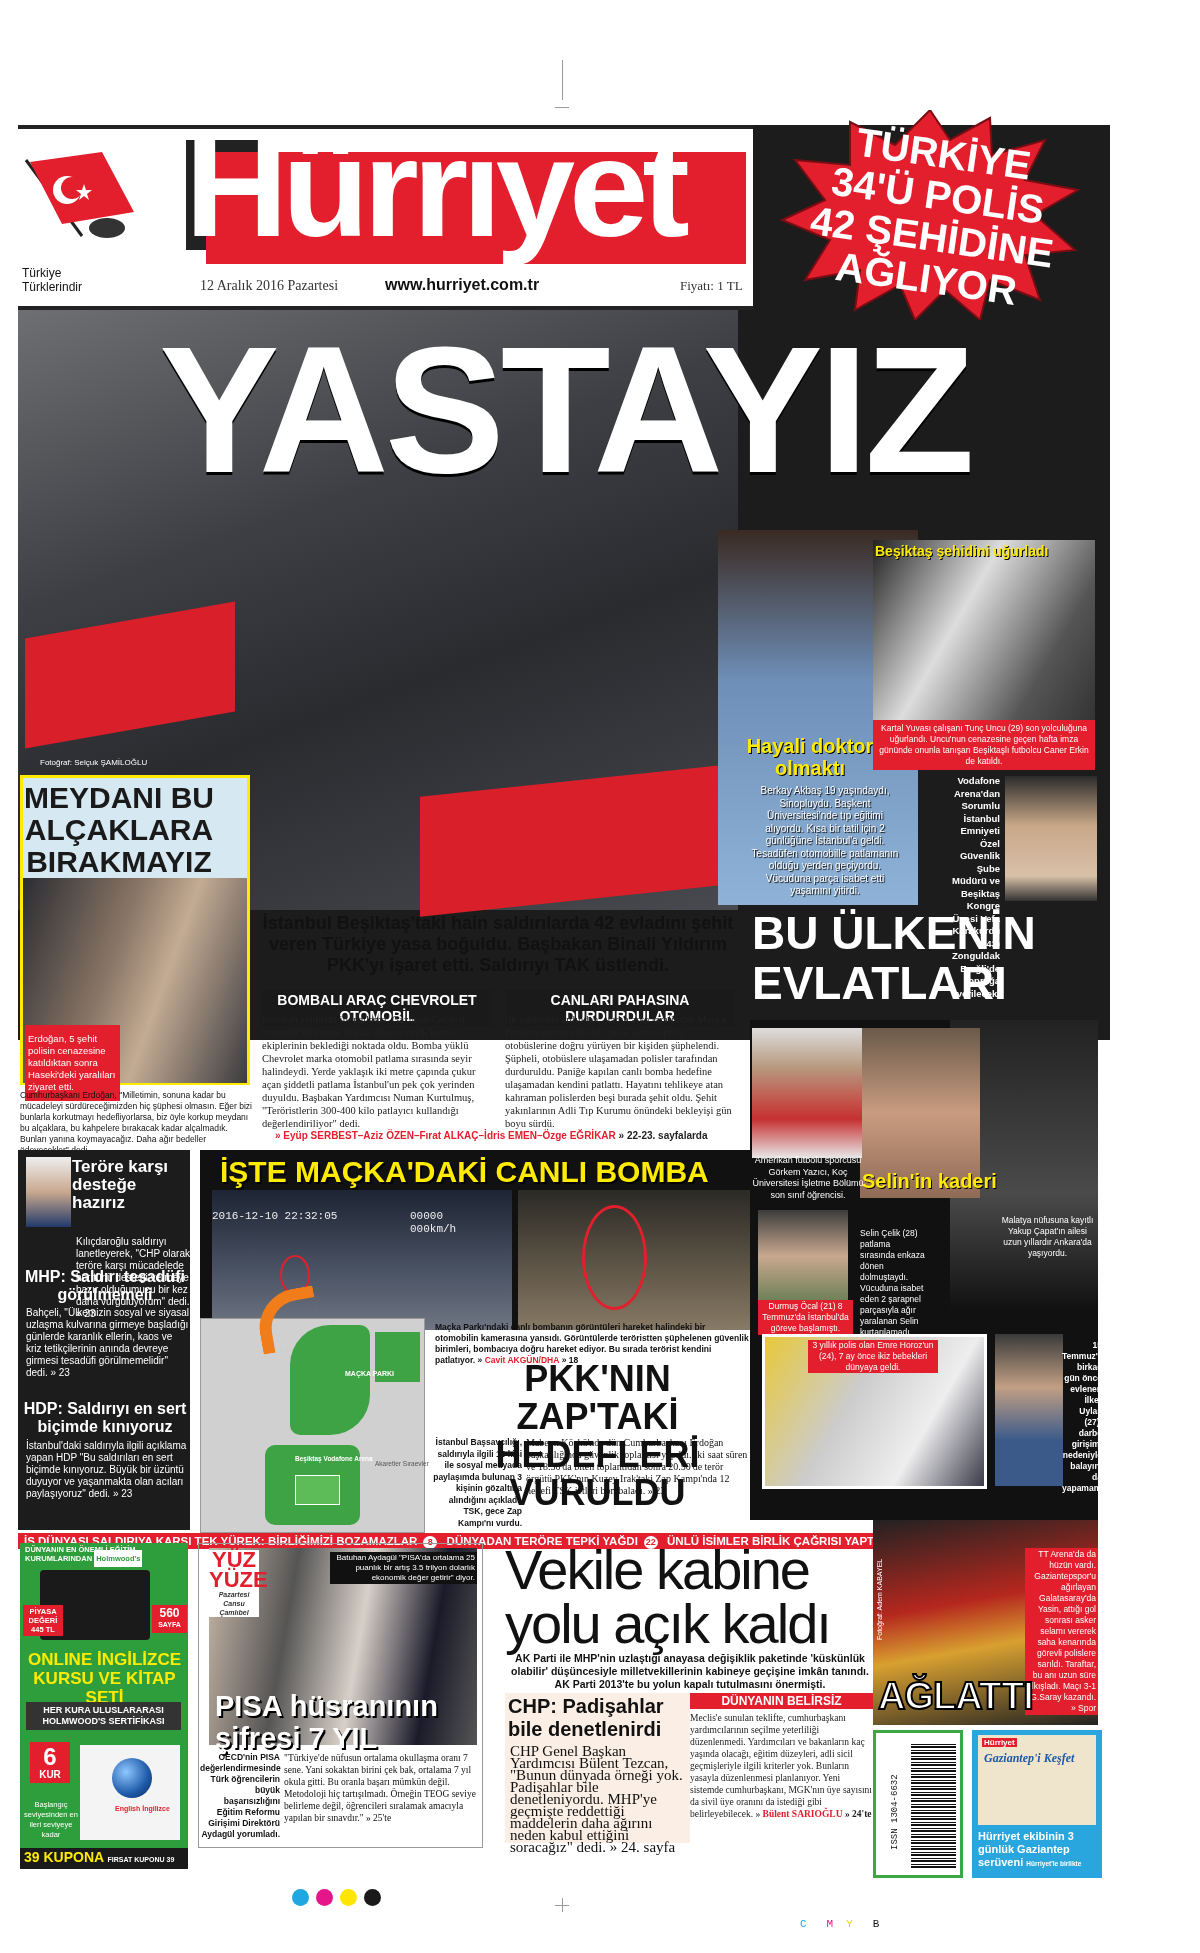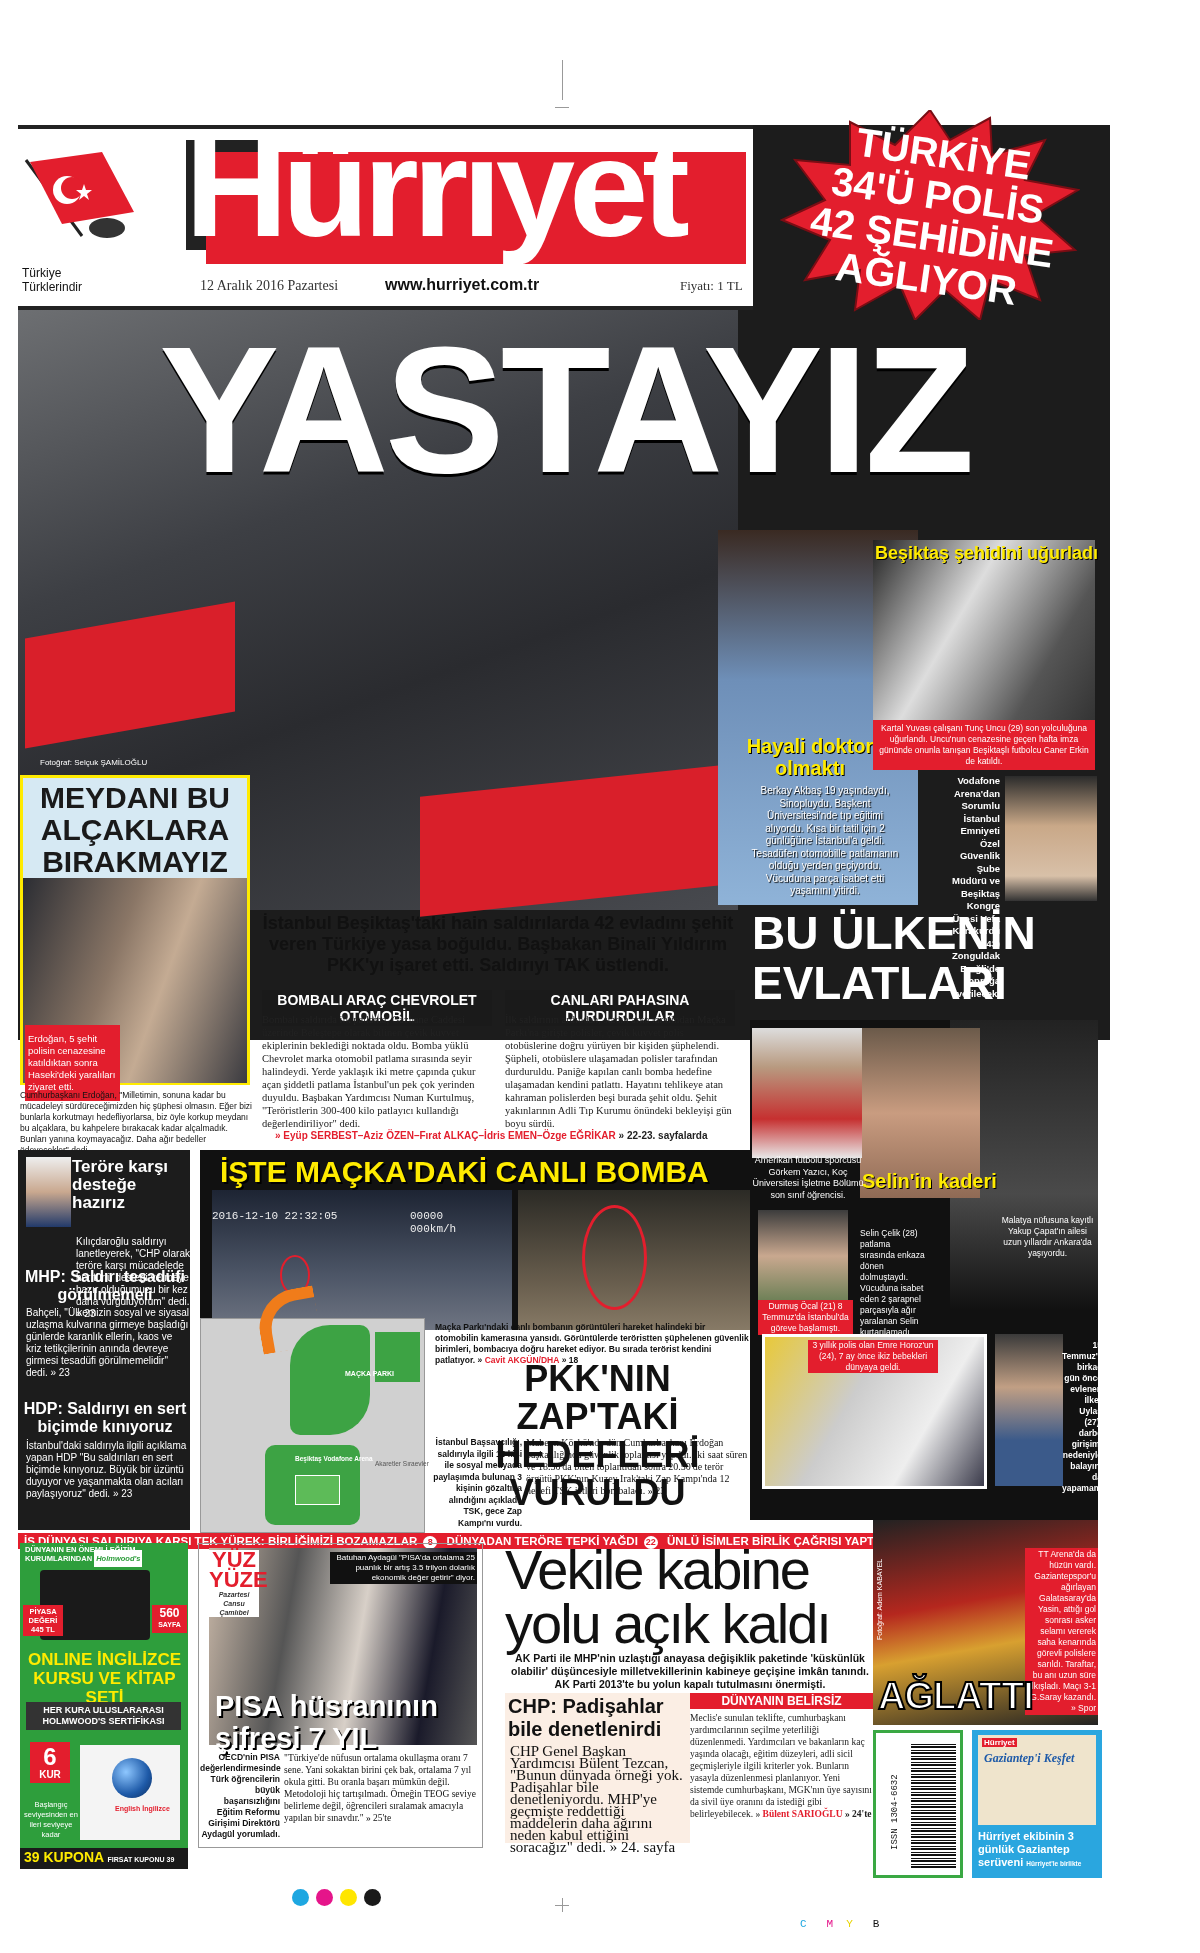--- a/index.html
+++ b/index.html
@@ -23,27 +23,27 @@
 #coffin1{left:25px;top:620px;width:210px;height:110px;background:#d91f2a;transform:skewY(-10deg)}
 #coffin2{left:420px;top:780px;width:320px;height:120px;background:#d91f2a;transform:skewY(-6deg)}
 #starburst{left:780px;top:110px;width:300px;height:210px}
 #burst-text{left:800px;top:132px;width:270px;text-align:center;color:#fff;font-size:40px;line-height:42px;font-weight:bold;transform:rotate(8deg)}
 #big-head{left:20px;top:320px;width:1090px;text-align:center;font-size:180px;font-weight:bold;color:#fff;letter-spacing:-4px;line-height:1;text-shadow:0 3px 0 #000}
 
 #berkay{left:718px;top:530px;width:200px;height:375px;background:linear-gradient(180deg,#3a2a22 0%,#6e8fb8 40%,#8fb3d8 100%)}
 #hayali{left:740px;top:735px;width:140px;color:#ffeb00;font-weight:bold;font-size:20px;line-height:22px;text-align:center;text-shadow:1px 1px 0 #000}
 #berkay-txt{left:750px;top:785px;width:150px;color:#fff;font-size:10px;line-height:12.5px;text-align:center;text-shadow:1px 1px 1px #000}
 #besiktas-photo{left:873px;top:540px;width:222px;height:182px;background:linear-gradient(120deg,#222 0%,#ddd 40%,#555 75%,#333 100%)}
-#besiktas-head{left:875px;top:543px;font-size:18px;font-weight:bold;color:#ffeb00;text-shadow:1px 1px 0 #000}
+#besiktas-head{left:875px;top:543px;font-size:14px;font-weight:bold;color:#ffeb00;text-shadow:1px 1px 0 #000}
 #besiktas-cap{left:873px;top:720px;width:222px;background:#e31e2d;color:#fff;font-size:8.5px;line-height:11px;padding:3px 5px;text-align:center}
 #vodafone-txt{left:940px;top:775px;width:60px;color:#fff;font-size:9.5px;line-height:12.5px;text-align:right;font-weight:bold}
 #vefa-photo{left:1005px;top:776px;width:92px;height:125px;background:linear-gradient(180deg,#2b2b2b,#c9a888 40%,#d8c0a8 80%,#333)}
 
 #meydani-box{left:20px;top:775px;width:230px;height:310px;background:#d6e9f3;border:3px solid #ffeb00}
-#meydani-head{left:22px;top:782px;width:226px;text-align:center;font-size:30px;font-weight:bold;line-height:32px;color:#1a1a1a}
+#meydani-head{left:6px;top:782px;width:226px;text-align:center;font-size:30px;font-weight:bold;line-height:32px;color:#1a1a1a}
 #meydani-photo{left:23px;top:878px;width:224px;height:205px;background:linear-gradient(110deg,#2b2d33 0%,#8a7666 40%,#c4ab93 60%,#3b3b40 100%)}
 #erdogan-cap{left:25px;top:1025px;width:95px;background:#e31e2d;color:#fff;font-size:9.5px;line-height:12px;padding:8px 3px}
 #fotograf{left:40px;top:758px;font-size:8px;color:#fff}
 #cumhur-txt{left:20px;top:1090px;width:235px;font-size:8.5px;line-height:11px;color:#111}
 
 #lede{left:258px;top:913px;width:480px;font-size:18px;line-height:21px;font-weight:bold;text-align:center}
 .blackbar{background:#1a1a1a;color:#fff;font-weight:bold;font-size:14px;text-align:center;padding:2px 0}
 #bar1{left:262px;top:990px;width:230px}
 #bar2{left:505px;top:990px;width:230px}
 .col{font-size:10.5px;line-height:13px;color:#222}
@@ -277,21 +277,21 @@
   <span>DÜNYADAN TERÖRE TEPKİ YAĞDI</span><span class="num">22</span>
   <span>ÜNLÜ İSİMLER BİRLİK ÇAĞRISI YAPTI</span> <span>» Kelebek'te</span>
 </div>
 
 <div id="aglatti-photo" class="abs"></div>
 <div id="aglatti-foto" class="abs">Fotoğraf: Adem KABAYEL</div>
 <div id="aglatti-cap" class="abs">TT Arena'da da hüzün vardı. Gaziantepspor'u ağırlayan Galatasaray'da Yasin, attığı gol sonrası asker selamı vererek saha kenarında görevli polislere sarıldı. Taraftar, bu anı uzun süre alkışladı. Maçı 3-1 G.Saray kazandı. » Spor</div>
 <div id="aglatti-head" class="abs">AĞLATTI</div>
 
 <div id="ad" class="abs"></div>
-<div id="ad-top" class="abs"><span>DÜNYANIN EN ÖNEMLİ EĞİTİM KURUMLARINDAN</span> <span style="background:#fff;color:#2e9e3c;font-style:italic;padding:4px 2px">Holmwood's</span></div>
+<div id="ad-top" class="abs"><span>DÜNYANIN EN ÖNEMLİ EĞİTİM KURUMLARINDAN</span> <span style="background:#fff;color:#2e9e3c;padding:4px 2px">Holmwood's</span></div>
 <div id="ad-tablet" class="abs"></div>
 <div id="ad-piyasa" class="abs">PİYASA DEĞERİ 445 TL</div>
 <div id="ad-560" class="abs"><span>560</span><small>SAYFA</small></div>
 <div id="ad-title" class="abs">ONLINE İNGİLİZCE KURSU VE KİTAP SETİ</div>
 <div id="ad-cert" class="abs">HER KURA ULUSLARARASI HOLMWOOD'S SERTİFİKASI</div>
 <div id="ad-6" class="abs"><span>6</span><small>KUR</small></div>
 <div id="ad-bas" class="abs">Başlangıç seviyesinden en ileri seviyeye kadar</div>
 <div id="ad-book" class="abs"></div>
 <div id="ad-globe" class="abs"></div>
 <div id="ad-eng" class="abs">English İngilizce</div>

